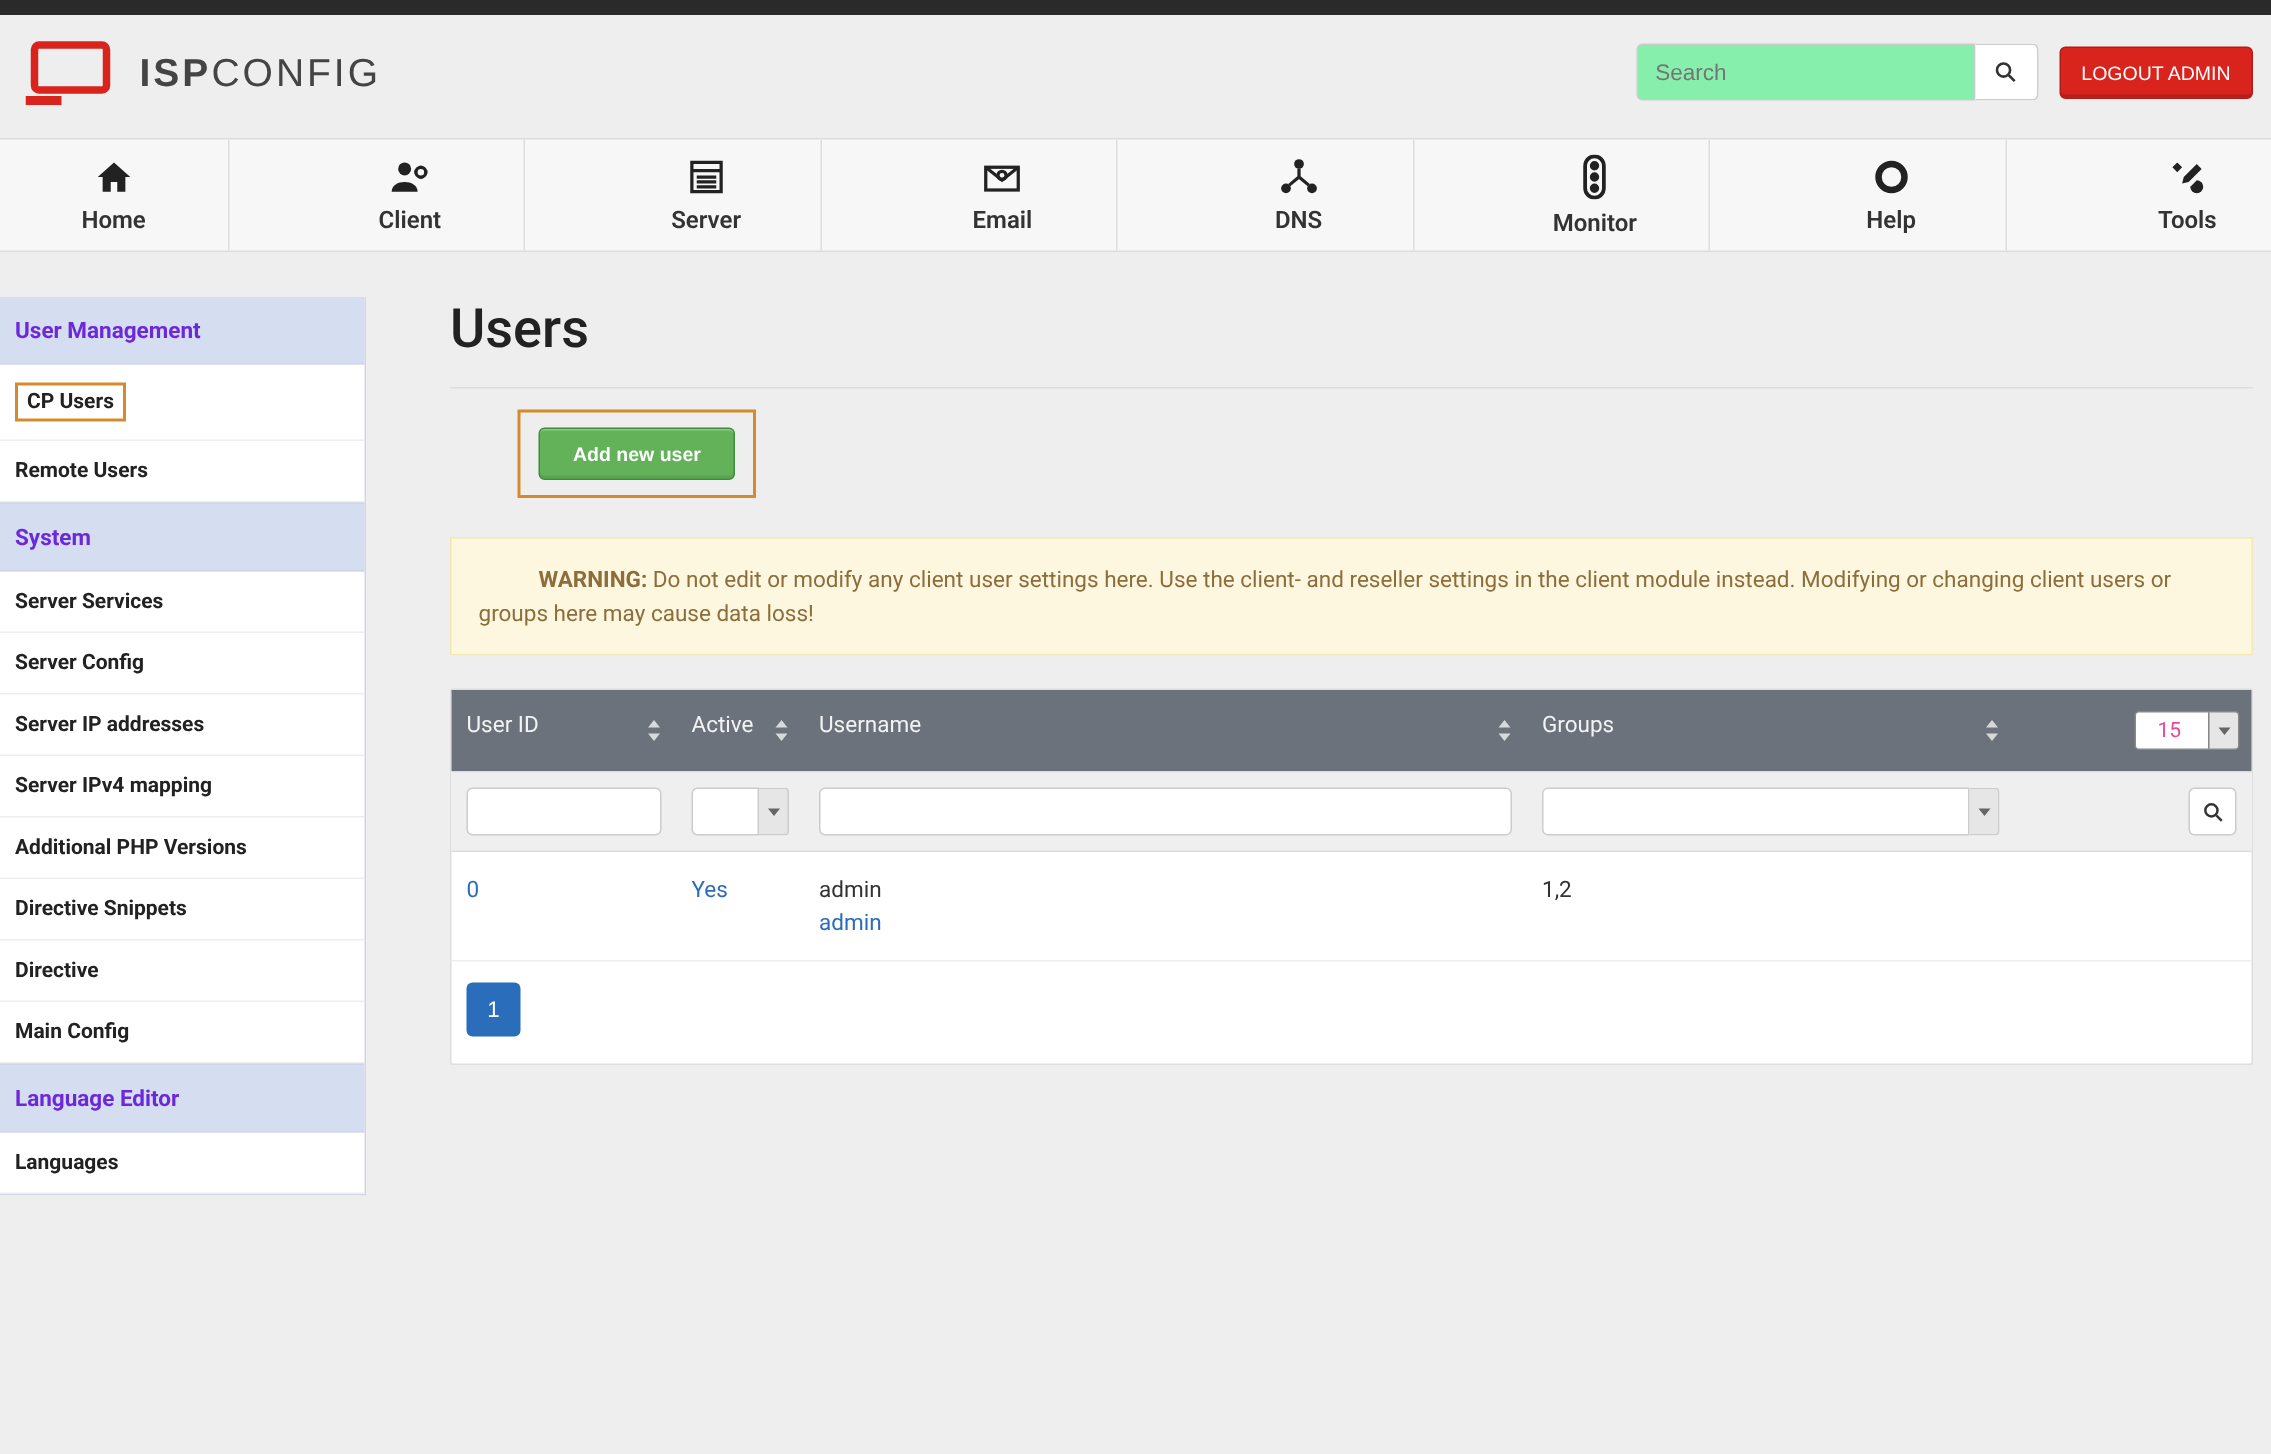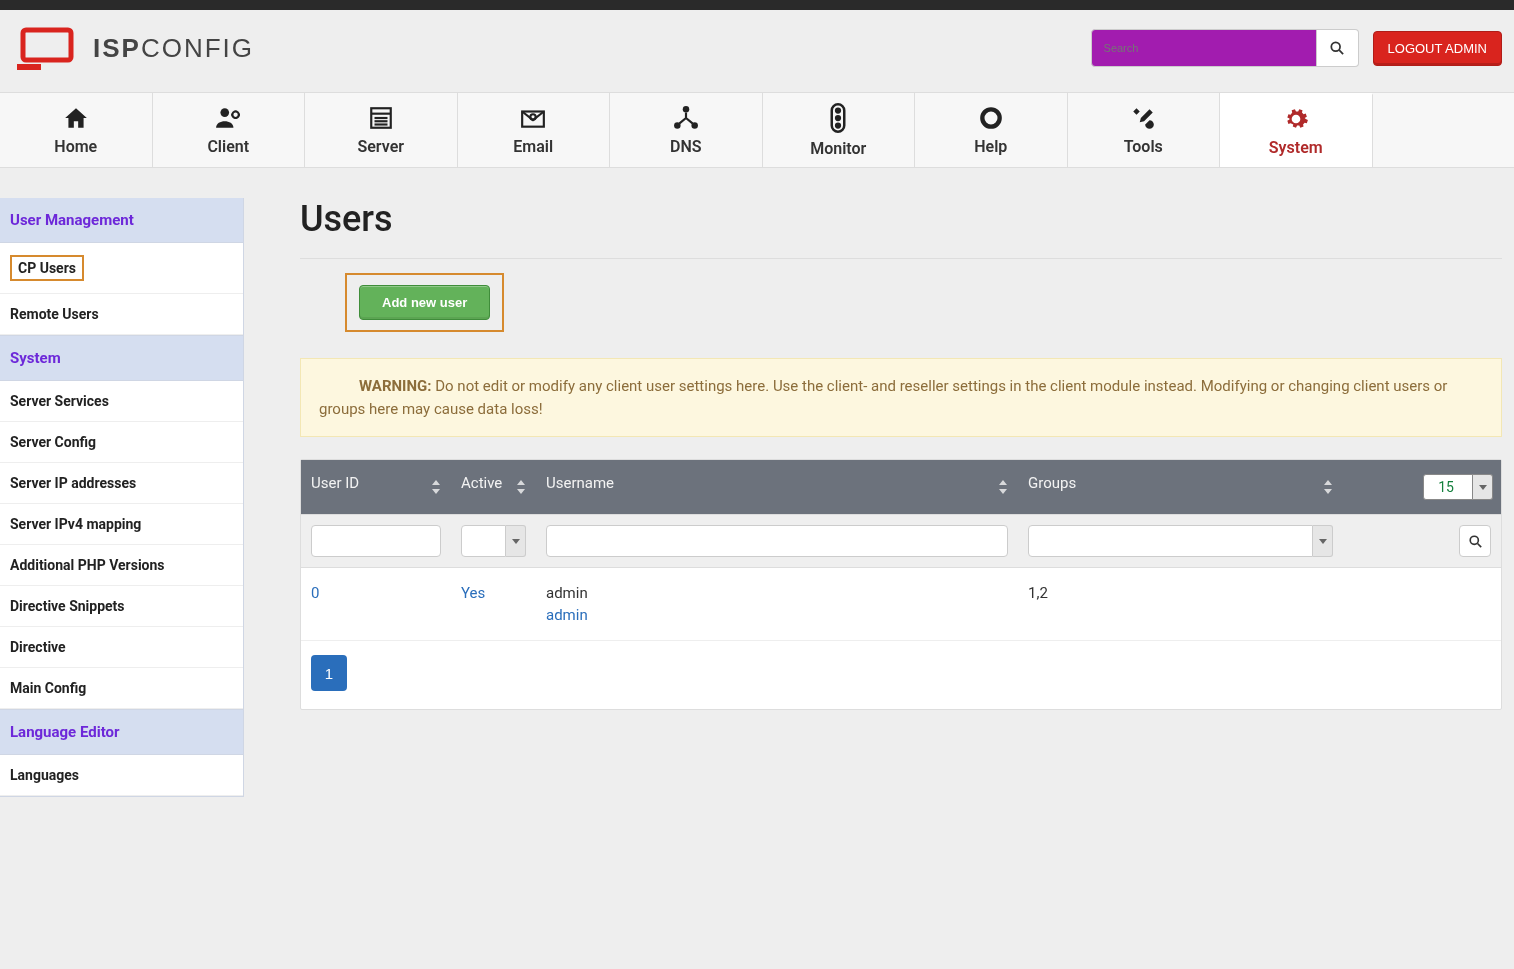--- a/index.html
+++ b/index.html
@@ -8,26 +8,26 @@
 .container { width: 100%; }
 
 
 .topbar { background: #eee; padding: 14px 12px 20px 0; display: flex; align-items: center; justify-content: space-between; }
 .logo { display: flex; align-items: center; gap: 10px; padding-left: 17px; }
 .logo-mark { display: inline-block; }
 .logo-text { font-size: 26px; font-weight: 400; color: #444; letter-spacing: 2px; font-family: Arial, sans-serif; }
 .logo-text .isp { font-weight: 700; }
 .top-right { display: flex; align-items: center; gap: 14px; }
 .search-wrap { display: flex; }
-.search-input { width: 226px; height: 38px; border: 1px solid #ccc; border-radius: 4px 0 0 4px; padding: 0 12px; font-size: 11px; outline: none; background: #a21caf; }
+.search-input { width: 226px; height: 38px; border: 1px solid #ccc; border-radius: 4px 0 0 4px; padding: 0 12px; font-size: 15px; outline: none; background: #86efac; }
 .search-btn { width: 42px; height: 38px; border: 1px solid #ccc; border-left: none; border-radius: 0 4px 4px 0; background: #fff; cursor: pointer; display:flex; align-items:center; justify-content:center; }
 .logout-btn { background: #d9241e; border: 1px solid #b01d18; color: #fff; font-size: 13px; padding: 9px 14px; border-radius: 4px; cursor: pointer; box-shadow: inset 0 -2px 0 rgba(0,0,0,.15); }
 
 
-.mainnav { display: flex; background: #f7f7f7; border-top: 1px solid #ddd; border-bottom: 1px solid #ddd; }
+.mainnav { display: flex; background: #f7f7f7; border-top: 1px solid #ddd; border-bottom: 1px solid #ddd; gap: 45px; }
 .mainnav-item { flex: 0 0 152.5px; height: 74px; border-right: 1px solid #ddd; display: flex; flex-direction: column; align-items: center; justify-content: center; gap: 6px; cursor: pointer; color: #333; font-size: 16px; font-weight: 600; }
 .mainnav-item:first-child { border-left: none; }
 .mainnav-item.active { background: #fff; color: #b02a2a; border-top: 2px solid #fff; border-bottom-color:#fff; margin-bottom:-1px; }
 .mainnav-item.active svg { color: #b02a2a; }
 .icon { display:inline-flex; }
 .mainnav-item svg { color: #222; }
 
 
 .columns { display: flex; align-items: flex-start; padding-top: 30px; gap: 56px; }
 .sidebar { width: 244px; border: 1px solid #cfd6e4; border-top: none; border-left:none; background:#fff; }
@@ -49,21 +49,21 @@
 .datatable { background: #fff; border: 1px solid #ddd; border-radius: 2px; }
 .thead { display: flex; background: #6c727c; color: #f3f3f3; }
 .th { padding: 14px 10px; position: relative; font-size: 15px; }
 .col-id { width: 150px; }
 .col-active { width: 85px; }
 .col-user { flex: 1; }
 .col-groups { width: 325px; }
 .col-page { width: 158px; text-align: right; padding-right: 8px; }
 .sort-icon { position: absolute; right: 10px; top: 50%; transform: translateY(-50%); opacity: .8; }
 .page-select { display: inline-flex; align-items: stretch; }
-.page-select .val { background: #fff; color:#15803d; border:1px solid #888; padding: 4px 18px 4px 14px; font-size:14px; display:inline-flex; align-items:center; border-radius:3px 0 0 3px; }
+.page-select .val { background: #fff; color:#ec4899; border:1px solid #888; padding: 4px 18px 4px 14px; font-size:14px; display:inline-flex; align-items:center; border-radius:3px 0 0 3px; }
 .dd-btn { width: 20px; background: #e6e6e6; border:1px solid #888; border-left:none; border-radius:0 3px 3px 0; display:inline-flex; align-items:center; justify-content:center; cursor:pointer; }
 .dd-btn .tri { width:0; height:0; border-left:4px solid transparent; border-right:4px solid transparent; border-top:5px solid #666; }
 
 .filter-row { display:flex; background:#efefef; border-top:1px solid #ddd; border-bottom:1px solid #ddd; }
 .filter-row .cell { padding: 10px; }
 .finput { width:100%; height:32px; border:1px solid #ccc; border-radius:4px; background:#fff; padding:0 6px; }
 .fselect { display:flex; width:100%; }
 .fselect .val { flex:1; height:32px; border:1px solid #ccc; border-radius:4px 0 0 4px; background:#fff; }
 .fselect .dd-btn { height:32px; border-color:#ccc; }
 .fsearch { width:32px; height:32px; margin-left:auto; border:1px solid #ccc; border-radius:4px; background:#fff; display:flex; align-items:center; justify-content:center; cursor:pointer; }

